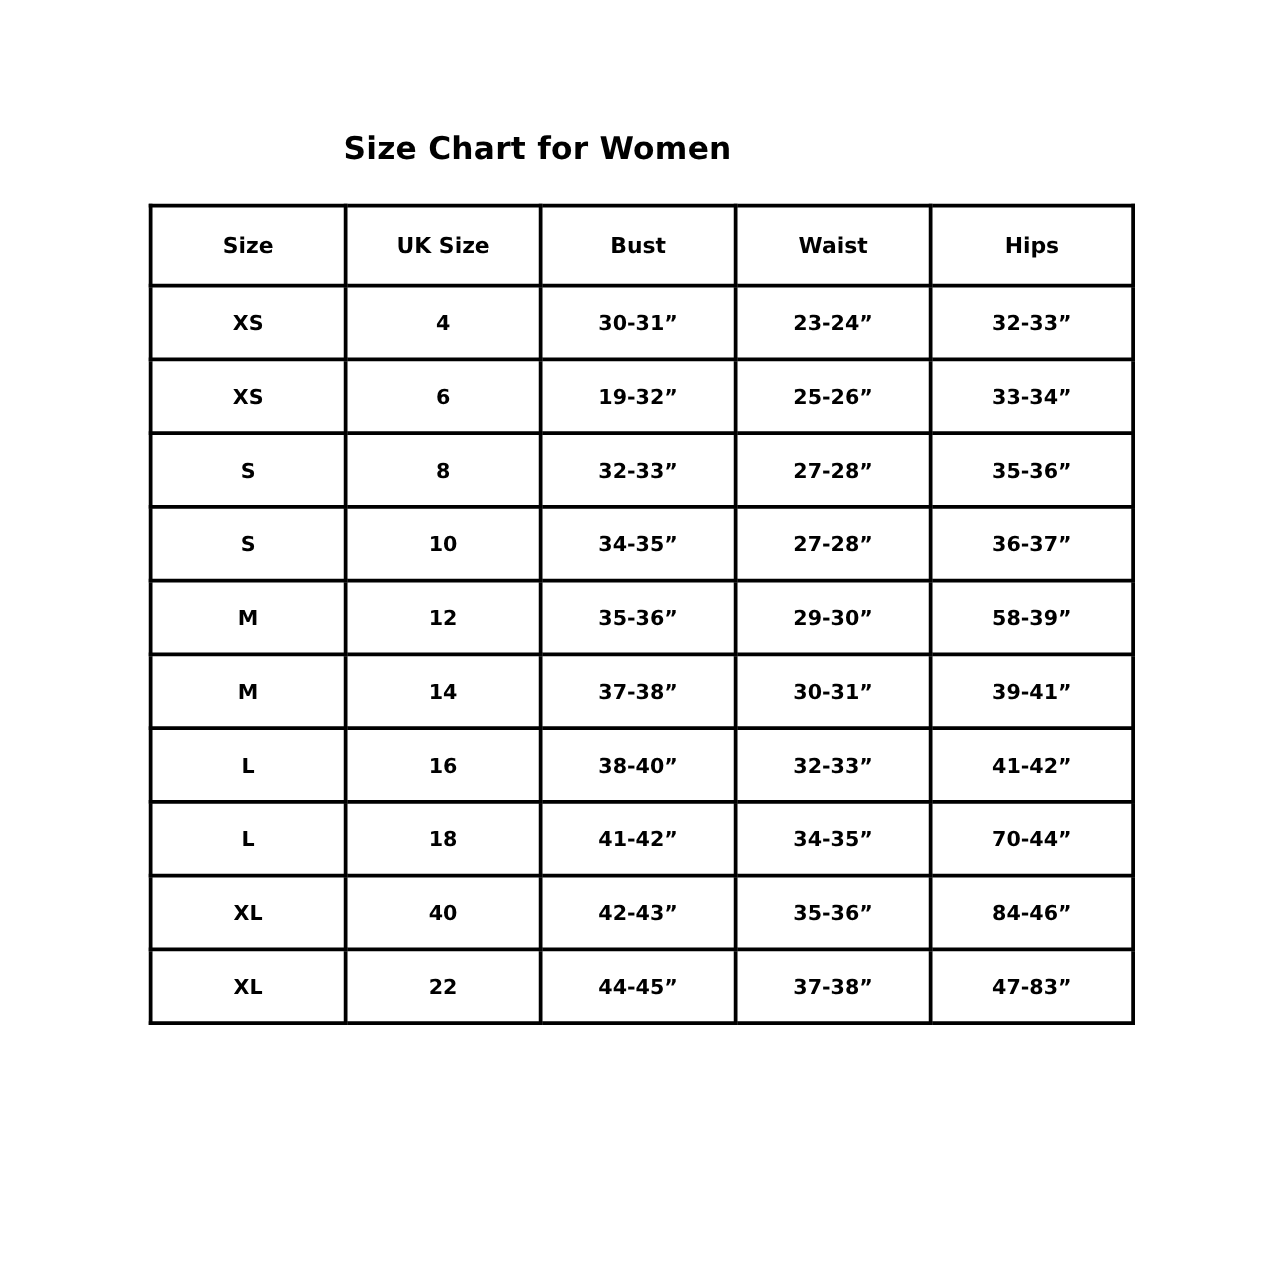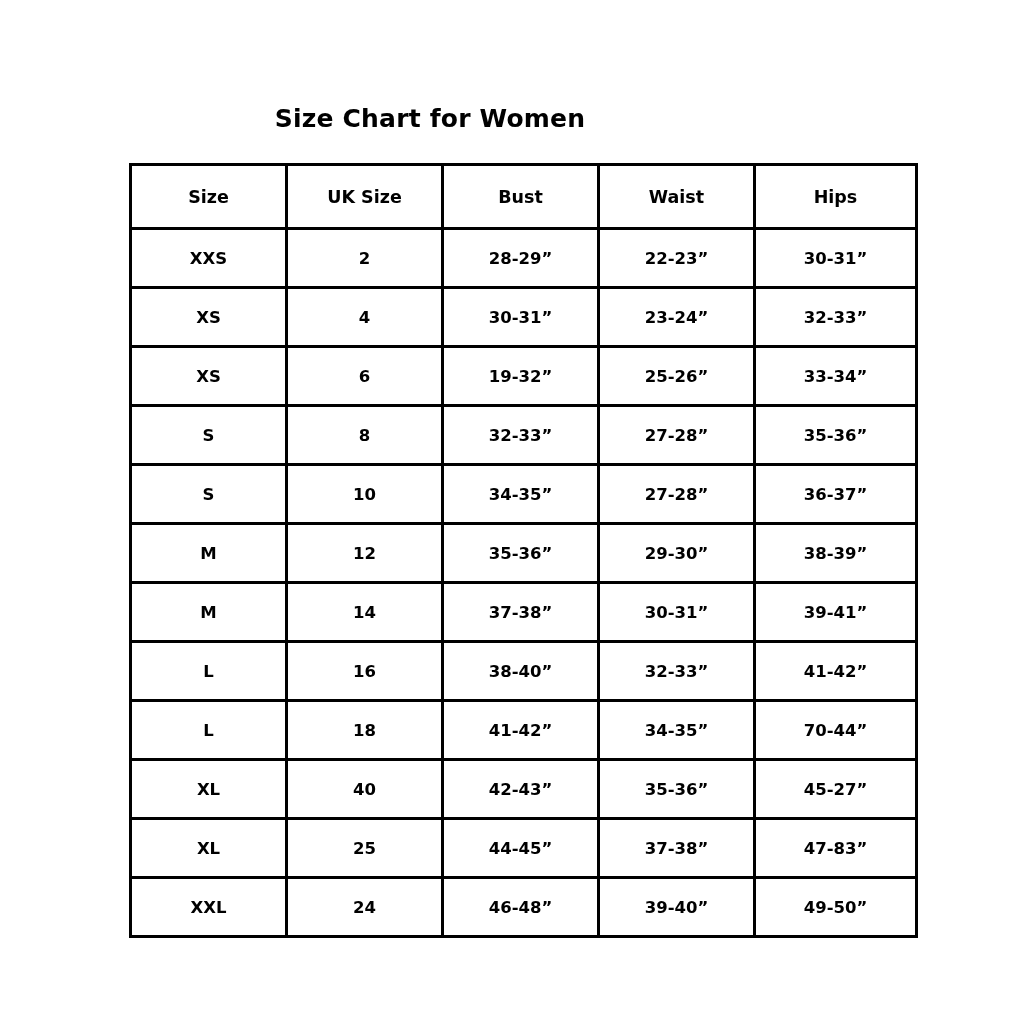--- a/index.html
+++ b/index.html
@@ -27,21 +27,21 @@
     width: 860px;
     text-align: center;
     font-size: 25px;
     font-weight: bold;
     letter-spacing: 0.2px;
     font-family: "DejaVu Sans", sans-serif;
   }
   .table-wrap {
     position: absolute;
     top: 163px;
-    left: 129px;
+    left: 119px;
     width: 694px;
   }
   table.size-chart {
     border-collapse: collapse;
     width: 786px;
     table-layout: fixed;
   }
   table.size-chart td, table.size-chart th {
     border: 3px solid #000000;
     text-align: center;
@@ -82,27 +82,20 @@
         <tr>
           <th>Size</th>
           <th>UK Size</th>
           <th>Bust</th>
           <th>Waist</th>
           <th>Hips</th>
         </tr>
       </thead>
       <tbody>
         <tr>
-          <td>XXS</td>
-          <td>2</td>
-          <td>28-29”</td>
-          <td>22-23”</td>
-          <td>30-31”</td>
-        </tr>
-        <tr>
           <td>XS</td>
           <td>4</td>
           <td>30-31”</td>
           <td>23-24”</td>
           <td>32-33”</td>
         </tr>
         <tr>
           <td>XS</td>
           <td>6</td>
           <td>19-32”</td>
@@ -121,21 +114,21 @@
           <td>10</td>
           <td>34-35”</td>
           <td>27-28”</td>
           <td>36-37”</td>
         </tr>
         <tr>
           <td>M</td>
           <td>12</td>
           <td>35-36”</td>
           <td>29-30”</td>
-          <td>38-39”</td>
+          <td>58-39”</td>
         </tr>
         <tr>
           <td>M</td>
           <td>14</td>
           <td>37-38”</td>
           <td>30-31”</td>
           <td>39-41”</td>
         </tr>
         <tr>
           <td>L</td>
@@ -149,33 +142,26 @@
           <td>18</td>
           <td>41-42”</td>
           <td>34-35”</td>
           <td>70-44”</td>
         </tr>
         <tr>
           <td>XL</td>
           <td>40</td>
           <td>42-43”</td>
           <td>35-36”</td>
-          <td>45-27”</td>
+          <td>84-46”</td>
         </tr>
         <tr>
           <td>XL</td>
-          <td>25</td>
+          <td>22</td>
           <td>44-45”</td>
           <td>37-38”</td>
           <td>47-83”</td>
-        </tr>
-        <tr>
-          <td>XXL</td>
-          <td>24</td>
-          <td>46-48”</td>
-          <td>39-40”</td>
-          <td>49-50”</td>
         </tr>
       </tbody>
     </table>
   </div>
 
 </div>
 
 </body></html>

